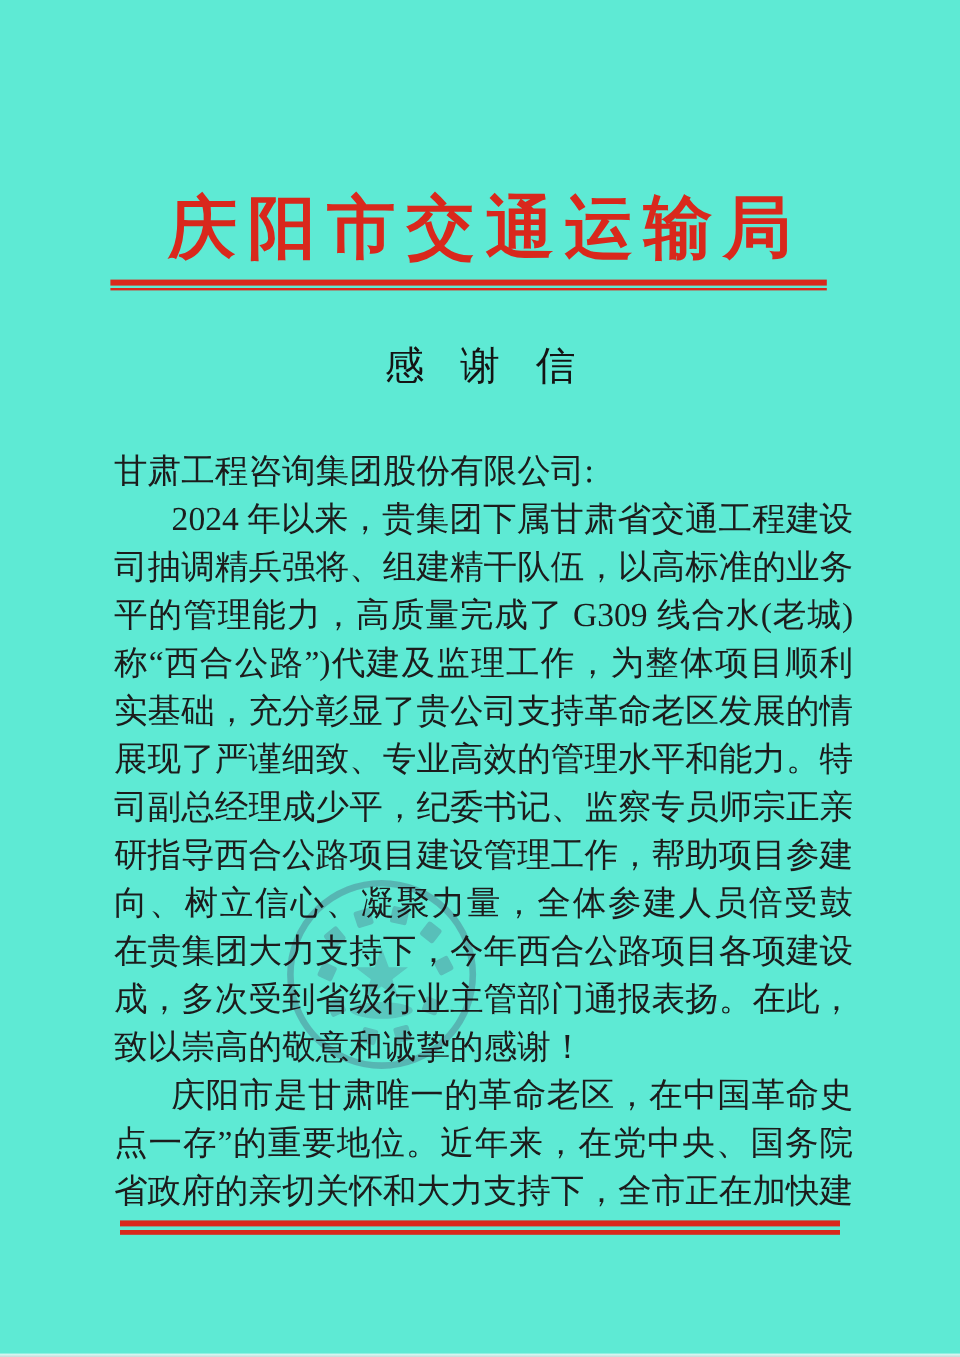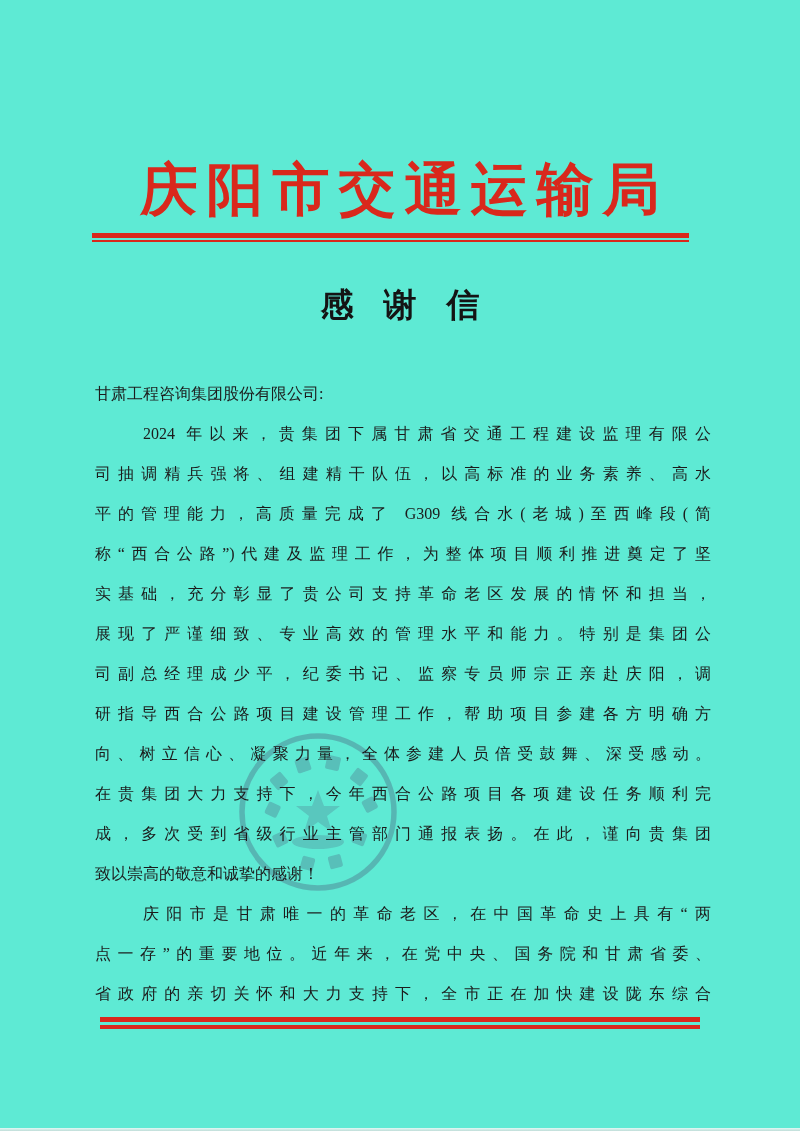--- a/index.html
+++ b/index.html
@@ -44,38 +44,38 @@
   .header-rule .rule-thin  { height: 2px; background: #d9281c; }
 
   
   .letter-title {
     position: absolute;
     top: 283px;
     left: 0;
     width: 100%;
     text-align: center;
     font-size: 33px;
-    font-weight: 700;
+    font-weight: 400;
     color: #141414;
     letter-spacing: 30px;
     text-indent: 30px;
     white-space: nowrap;
   }
 
   
   .body-block {
     position: absolute;
     top: 374px;
     left: 95px;
     width: 616px;
   }
   .body-line {
     height: 40px;
     line-height: 40px;
-    font-size: 16px;
+    font-size: 28px;
     color: #1c1c1c;
     text-align: justify;
     text-align-last: justify;
     overflow: hidden;
     white-space: normal;
   }
   .body-line.indent {
     text-indent: 48px;
   }
   .body-line.no-justify {

